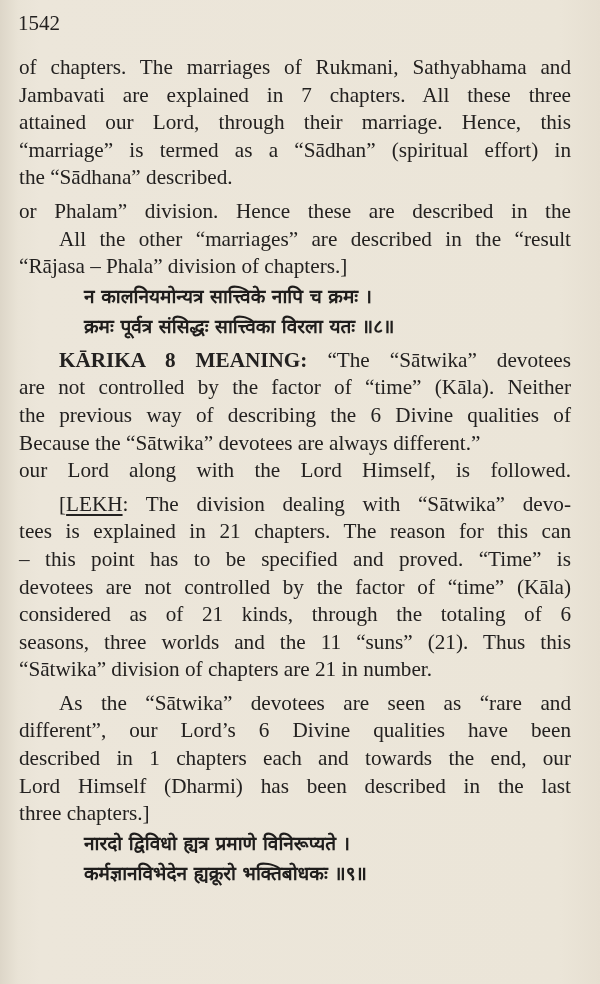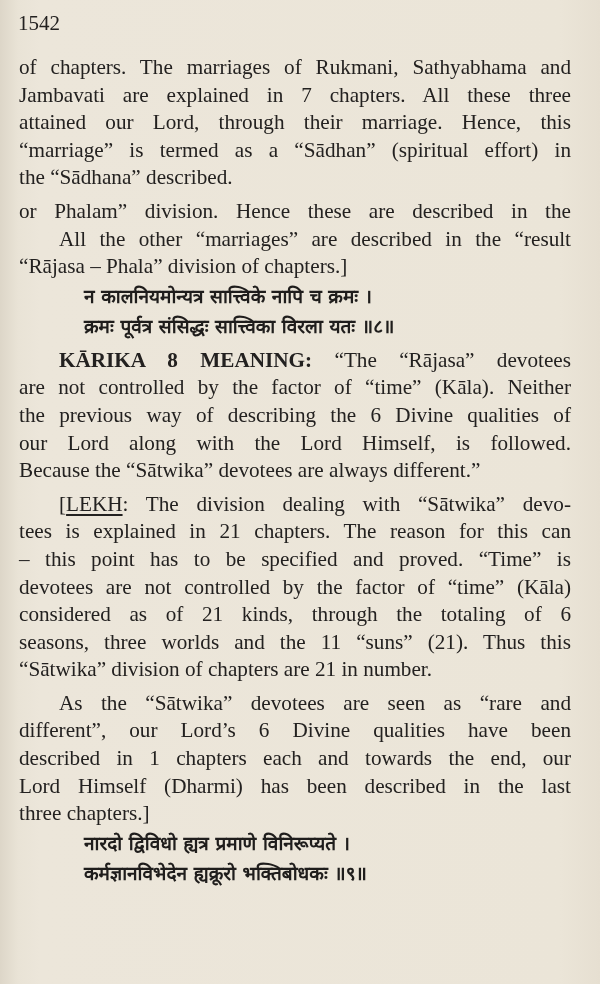--- a/index.html
+++ b/index.html
@@ -91,25 +91,25 @@
       <span class="line indent">All the other “marriages” are described in the “result</span>
       <span class="line last">“Rājasa – Phala” division of chapters.]</span>
     </div>
 
     <div class="verse">
       <span class="vline">न कालनियमोन्यत्र सात्त्विके नापि च क्रमः ।</span>
       <span class="vline">क्रमः पूर्वत्र संसिद्धः सात्त्विका विरला यतः ॥८॥</span>
     </div>
 
     <div class="para">
-      <span class="line indent"><span class="bold">KĀRIKA 8 MEANING:</span> <span>“The “Rājasa” devotees</span></span>
+      <span class="line indent"><span class="bold">KĀRIKA 8 MEANING:</span> <span>“The “Sātwika” devotees</span></span>
       <span class="line">are not controlled  by the factor of “time” (Kāla). Neither</span>
       <span class="line">the previous way of  describing the 6 Divine qualities of</span>
+      <span class="line last">Because the “Sātwika” devotees are always  different.”</span>
       <span class="line">our Lord along with the Lord Himself, is followed.</span>
-      <span class="line last">Because the “Sātwika” devotees are always  different.”</span>
     </div>
 
     <div class="para gap">
       <span class="line indent"><span>[</span><span class="u">LEKH</span><span>:</span><span> The division dealing with “Sātwika” devo-</span></span>
       <span class="line">tees is explained in 21 chapters. The  reason for this can</span>
       <span class="line">– this point has to be specified and proved. “Time” is</span>
       <span class="line">devotees are not controlled by the factor of “time” (Kāla)</span>
       <span class="line">considered as of 21 kinds, through the totaling of 6</span>
       <span class="line">seasons, three worlds and the 11 “suns” (21). Thus this</span>
       <span class="line last">“Sātwika” division of chapters are 21 in number.</span>

